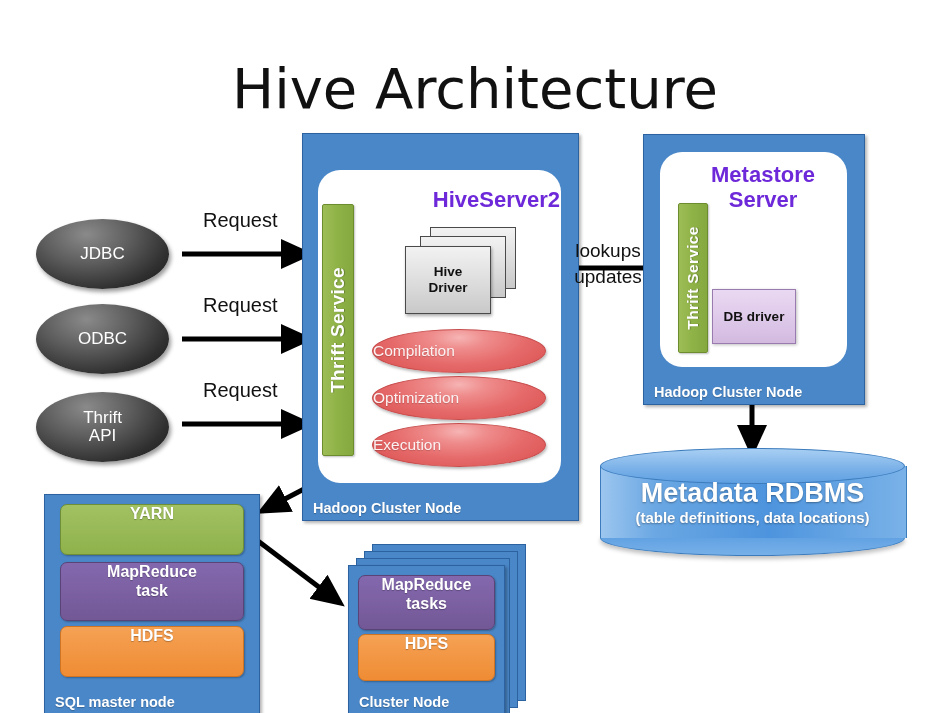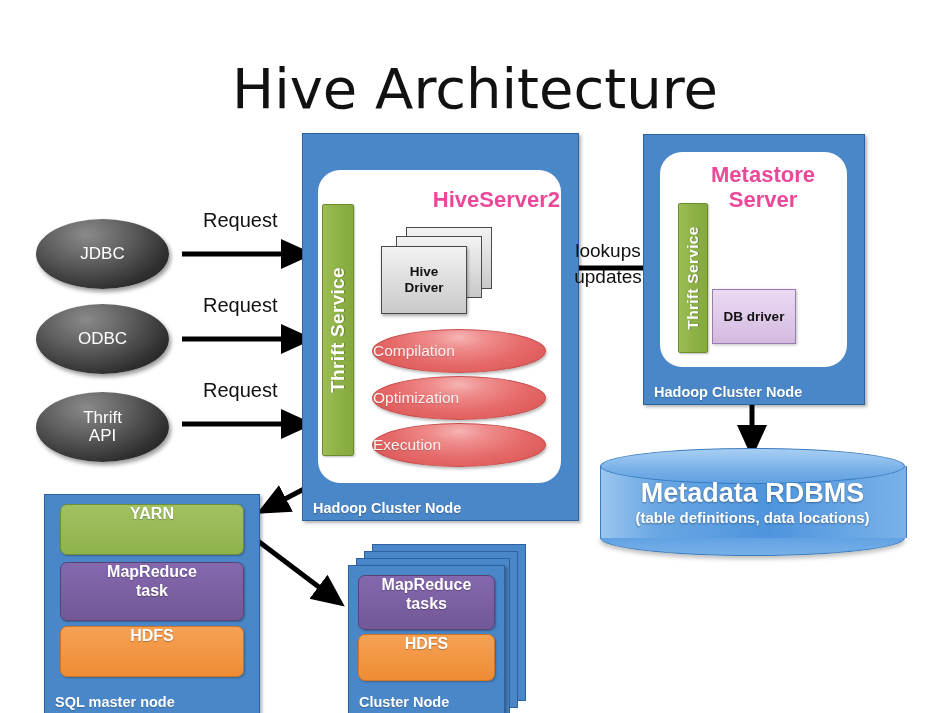--- a/index.html
+++ b/index.html
@@ -58,21 +58,21 @@
     display:flex;align-items:center;justify-content:center;
   }
   .thrift span{
     transform:rotate(-90deg);white-space:nowrap;
     color:#ffffff;font-weight:bold;letter-spacing:.3px;
     text-shadow:0 1px 1px rgba(0,0,0,.28);
   }
 
   
   .cardtitle{
-    position:absolute;color:#ec4899;font-weight:bold;text-align:center;line-height:1.13;
+    position:absolute;color:#6d28d9;font-weight:bold;text-align:center;line-height:1.13;
   }
 
   
   .drvstack{position:absolute;}
   .drv{
     position:absolute;background:linear-gradient(to bottom,#f2f2f2 0%, #dcdcdc 55%, #c9c9c9 100%);
     border:1px solid #4a4a4a;
   }
   .drv.front{
     display:flex;align-items:center;justify-content:center;flex-direction:column;
@@ -193,21 +193,21 @@
     <div class="nodelabel">Hadoop Cluster Node</div>
   </div>
   <div class="whitecard" style="left:318px;top:170px;width:243px;height:313px;"></div>
 
   <div class="cardtitle" style="left:340px;top:188px;width:220px;font-size:22px;text-align:right;">HiveServer2</div>
 
   <div class="thrift" style="left:322px;top:204px;width:30px;height:250px;">
     <span style="font-size:19px;">Thrift Service</span>
   </div>
 
-  <div class="drvstack" style="left:380px;top:227px;width:115px;height:95px;">
+  <div class="drvstack" style="left:404px;top:227px;width:115px;height:95px;">
     <div class="drv" style="left:26px;top:0px;width:84px;height:60px;"></div>
     <div class="drv" style="left:16px;top:9px;width:84px;height:60px;"></div>
     <div class="drv front" style="left:1px;top:19px;width:84px;height:66px;">
       <span>Hive</span>
       <span>Driver</span>
     </div>
   </div>
 
   <div class="redell" style="left:372px;top:329px;width:172px;height:42px;">
     <span>Compilation</span>

